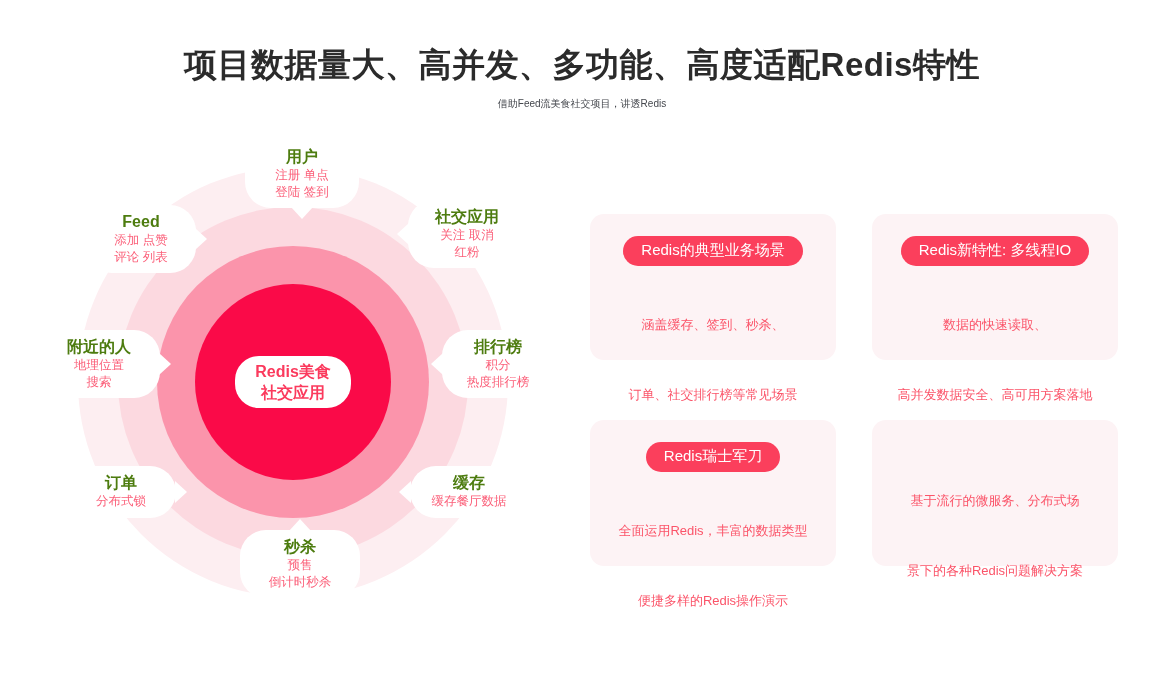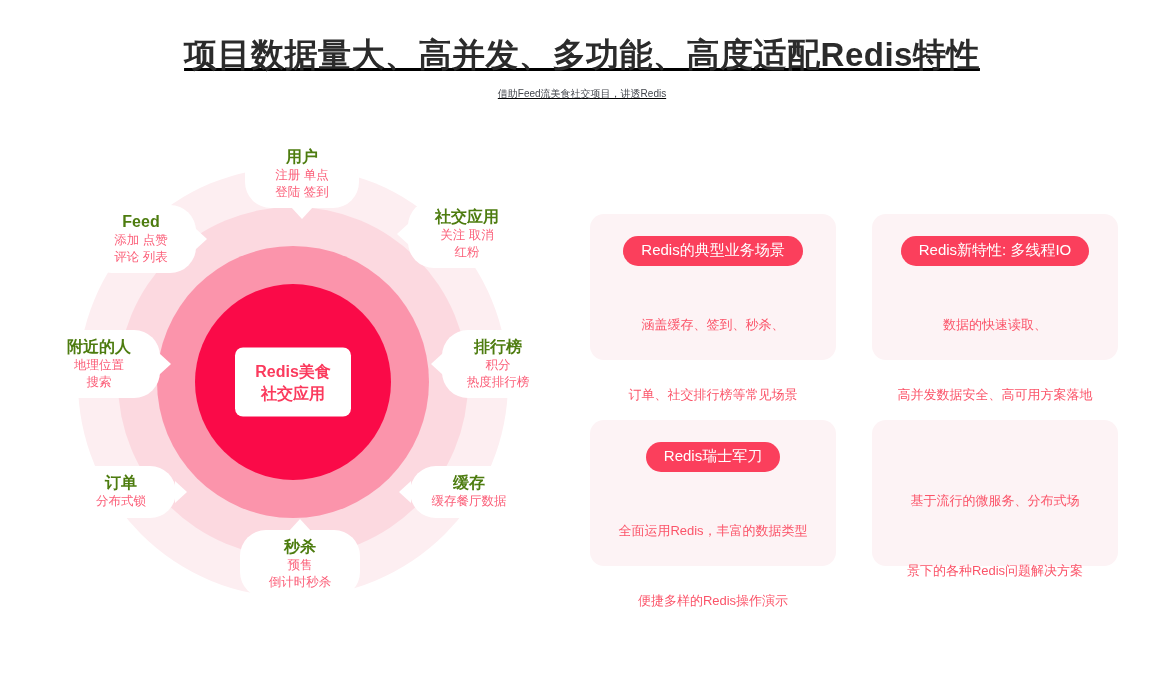--- a/index.html
+++ b/index.html
@@ -11,23 +11,22 @@
     width: 1164px;
     height: 690px;
     font-family: "Liberation Sans", "DejaVu Sans", sans-serif;
     overflow: hidden;
     position: relative;
   }
 
   
   .header {
     width: 100%;
-    padding-top: 34px;
+    padding-top: 44px;
     text-align: center;
-    text-decoration: underline;
   }
   .page-title {
     font-size: 33px;
     font-weight: bold;
     color: #2b2b2b;
     letter-spacing: 0.5px;
     line-height: 1.25;
     margin: 0;
   }
   .page-subtitle {
@@ -65,23 +64,23 @@
   .ring-3 { width: 350px; height: 350px; background: #fcd9e0; }
   .ring-2 { width: 272px; height: 272px; background: #fb94ab; }
   .ring-1 { width: 196px; height: 196px; background: #fa0a48; }
 
   .center-box {
     position: absolute;
     left: 50%;
     top: 50%;
     transform: translate(-50%, -50%);
     width: 116px;
-    height: 69px;
+    height: 52px;
     background: #ffffff;
-    border-radius: 8px;
+    border-radius: 24px;
     display: flex;
     flex-direction: column;
     align-items: center;
     justify-content: center;
     line-height: 1.32;
   }
   .center-line {
     font-size: 16px;
     font-weight: bold;
     color: #fb3a5d;

